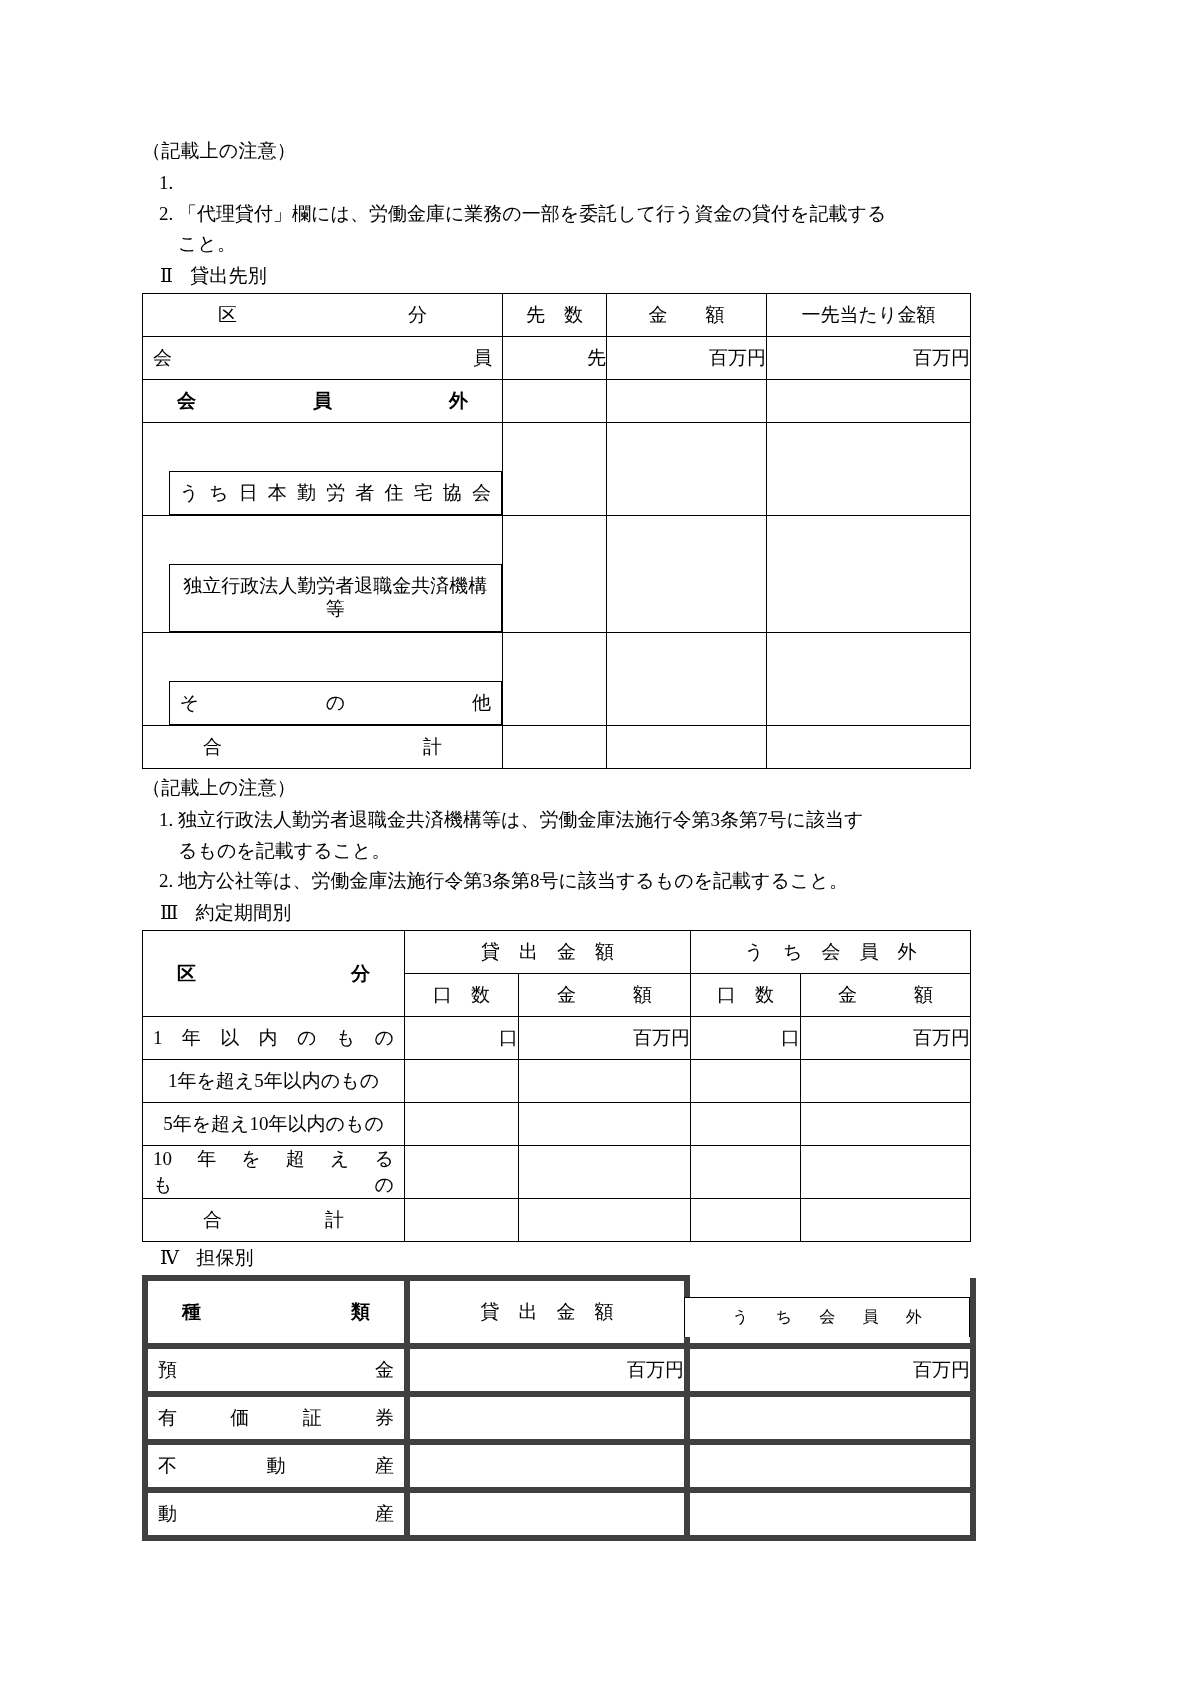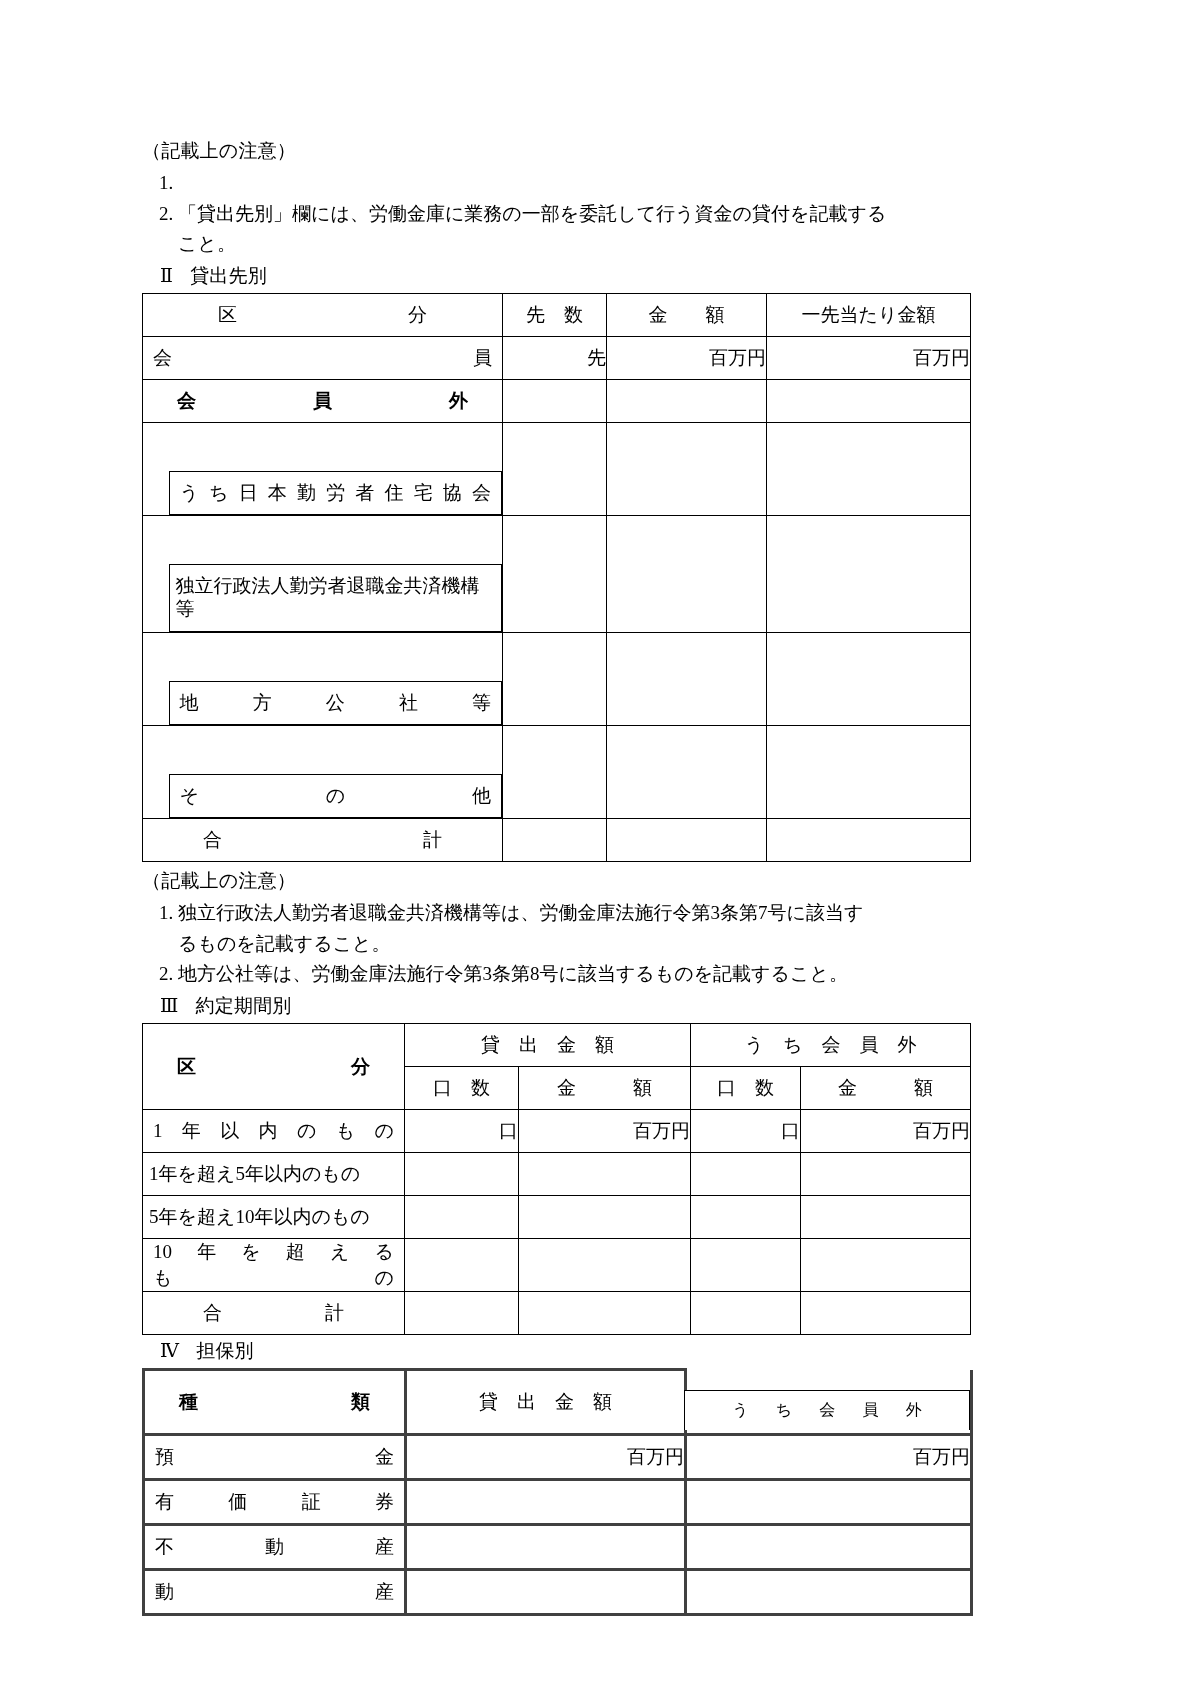--- a/index.html
+++ b/index.html
@@ -85,21 +85,21 @@
     text-align-last: justify;
     padding: 0 34px;
     font-weight: bold;
   }
   .spread-wide {
     display: block;
     text-align: justify;
     text-align-last: justify;
     padding: 0 60px;
   }
-  .nospread { display: block; padding: 0 6px; text-align: left; }
+  .nospread { display: block; padding: 0 6px; text-align: center; }
 
   
   .indent-cell { padding: 0 !important; border-right: none !important; }
   table.inner {
     border-collapse: collapse;
     width: 100%;
     table-layout: fixed;
     margin-top: 48px;
   }
   table.inner td {
@@ -108,21 +108,21 @@
     padding: 0;
     height: 42px;
     font-size: 19px;
   }
   .gap-col { border: none !important; }
 
   
   .t4wrap { position: relative; }
   .t4 { border-collapse: collapse; width: 828px; table-layout: fixed; font-size: 19px; }
   .t4 td {
-    border: 3px solid #404040;
+    border: 6px solid #404040;
     padding: 0;
     height: 42px;
     vertical-align: middle;
     font-weight: normal;
   }
   .t4 .hdr-tall { height: 62px; }
   .offsetbox {
     position: absolute;
     left: 542px;
     top: 22px;
@@ -147,21 +147,21 @@
   <div class="note-block">
     <div class="note-title">（記載上の注意）</div>
     <div class="note-item">
       <span class="note-num">1.</span>
       <span class="note-text">
       </span>
     </div>
     <div class="note-item">
       <span class="note-num">2.</span>
       <span class="note-text">
-        <span>「貸出先別」欄には、労働金庫に業務の一部を委託して行う資金の貸付を記載する</span>
+        <span>「代理貸付」欄には、労働金庫に業務の一部を委託して行う資金の貸付を記載する</span>
         <span class="cont">こと。</span>
       </span>
     </div>
   </div>
 
   <div class="section-head">
     <span class="numeral">Ⅱ</span><span>貸出先別</span>
   </div>
 
   <table class="form">
@@ -232,41 +232,20 @@
                     </td>
             </tr>
           </tbody>
               </table>
         </td>
         <td style="height:66px"></td>
         <td></td>
         <td></td>
       </tr>
 
-      <tr>
-        <td class="indent-cell">
-          <table class="inner">
-            <colgroup>
-                  <col style="width:26px">
-                  <col>
-                </colgroup>
-            <tbody>
-                  <tr>
-              <td class="gap-col"></td>
-              <td>
-                      <span class="spread">地　　方　　公　　社　　等</span>
-                    </td>
-            </tr>
-          </tbody>
-              </table>
-        </td>
-        <td></td>
-        <td></td>
-        <td></td>
-      </tr>
 
       <tr>
         <td class="indent-cell">
           <table class="inner">
             <colgroup>
                   <col style="width:26px">
                   <col>
                 </colgroup>
             <tbody>
                   <tr>

